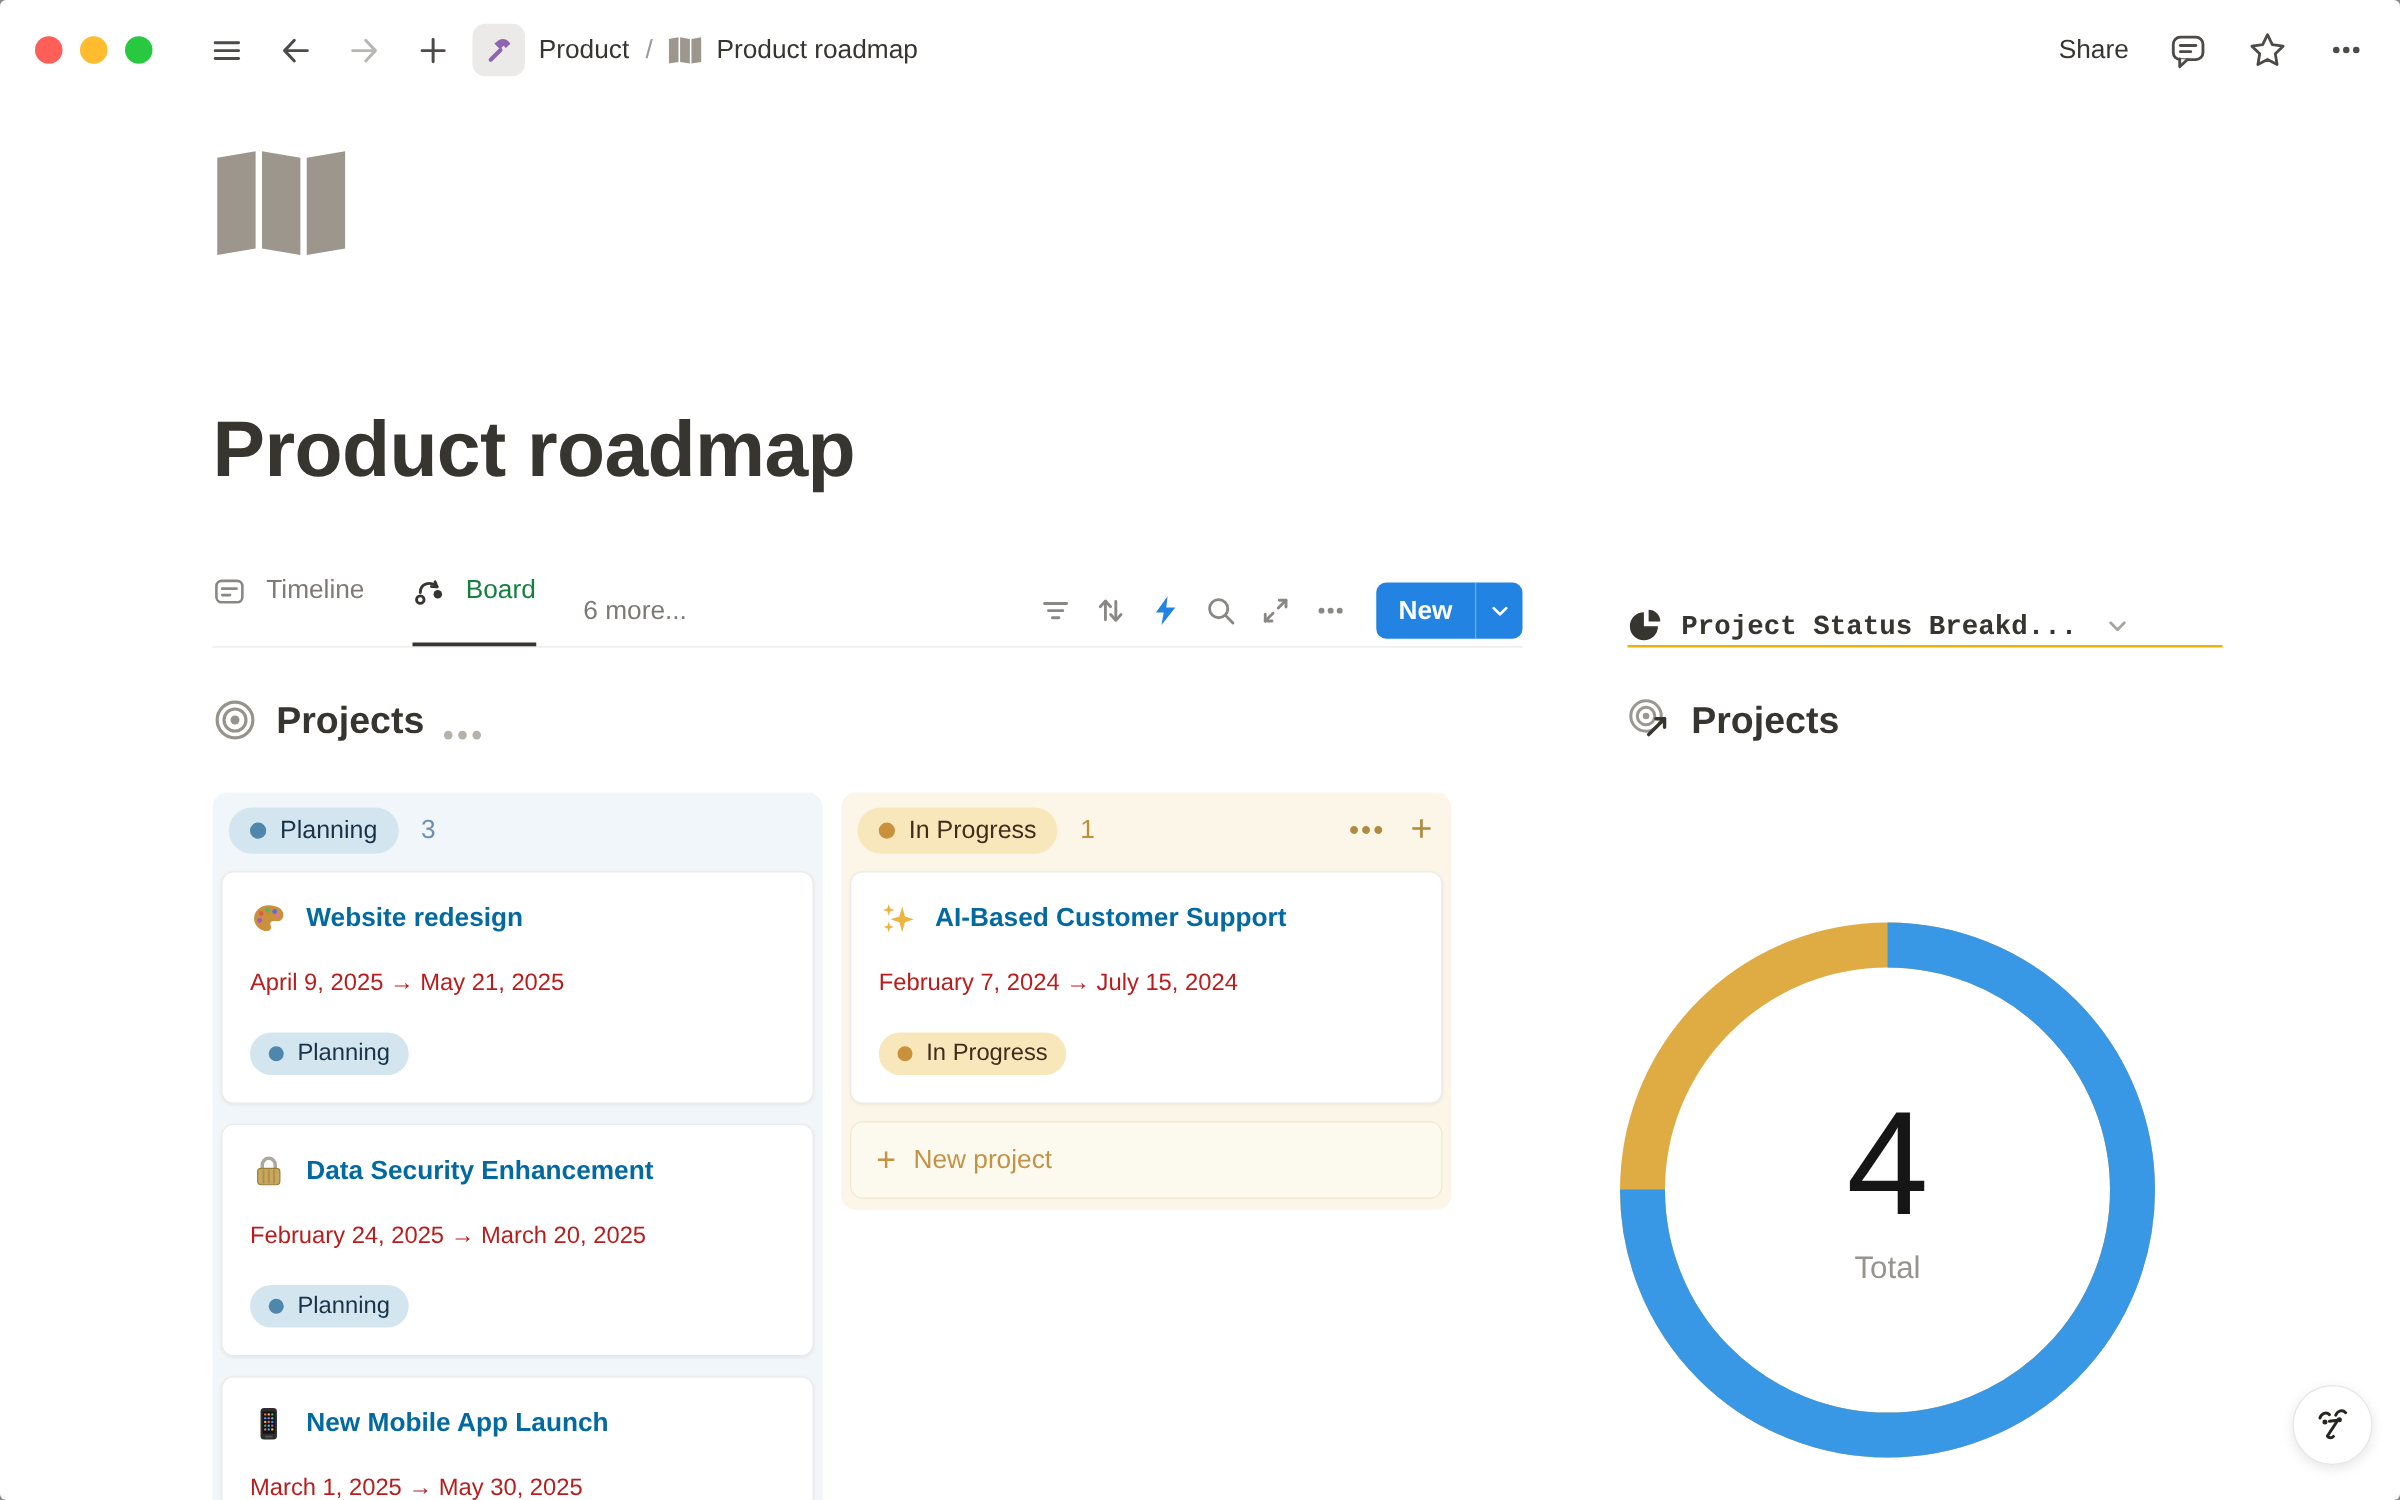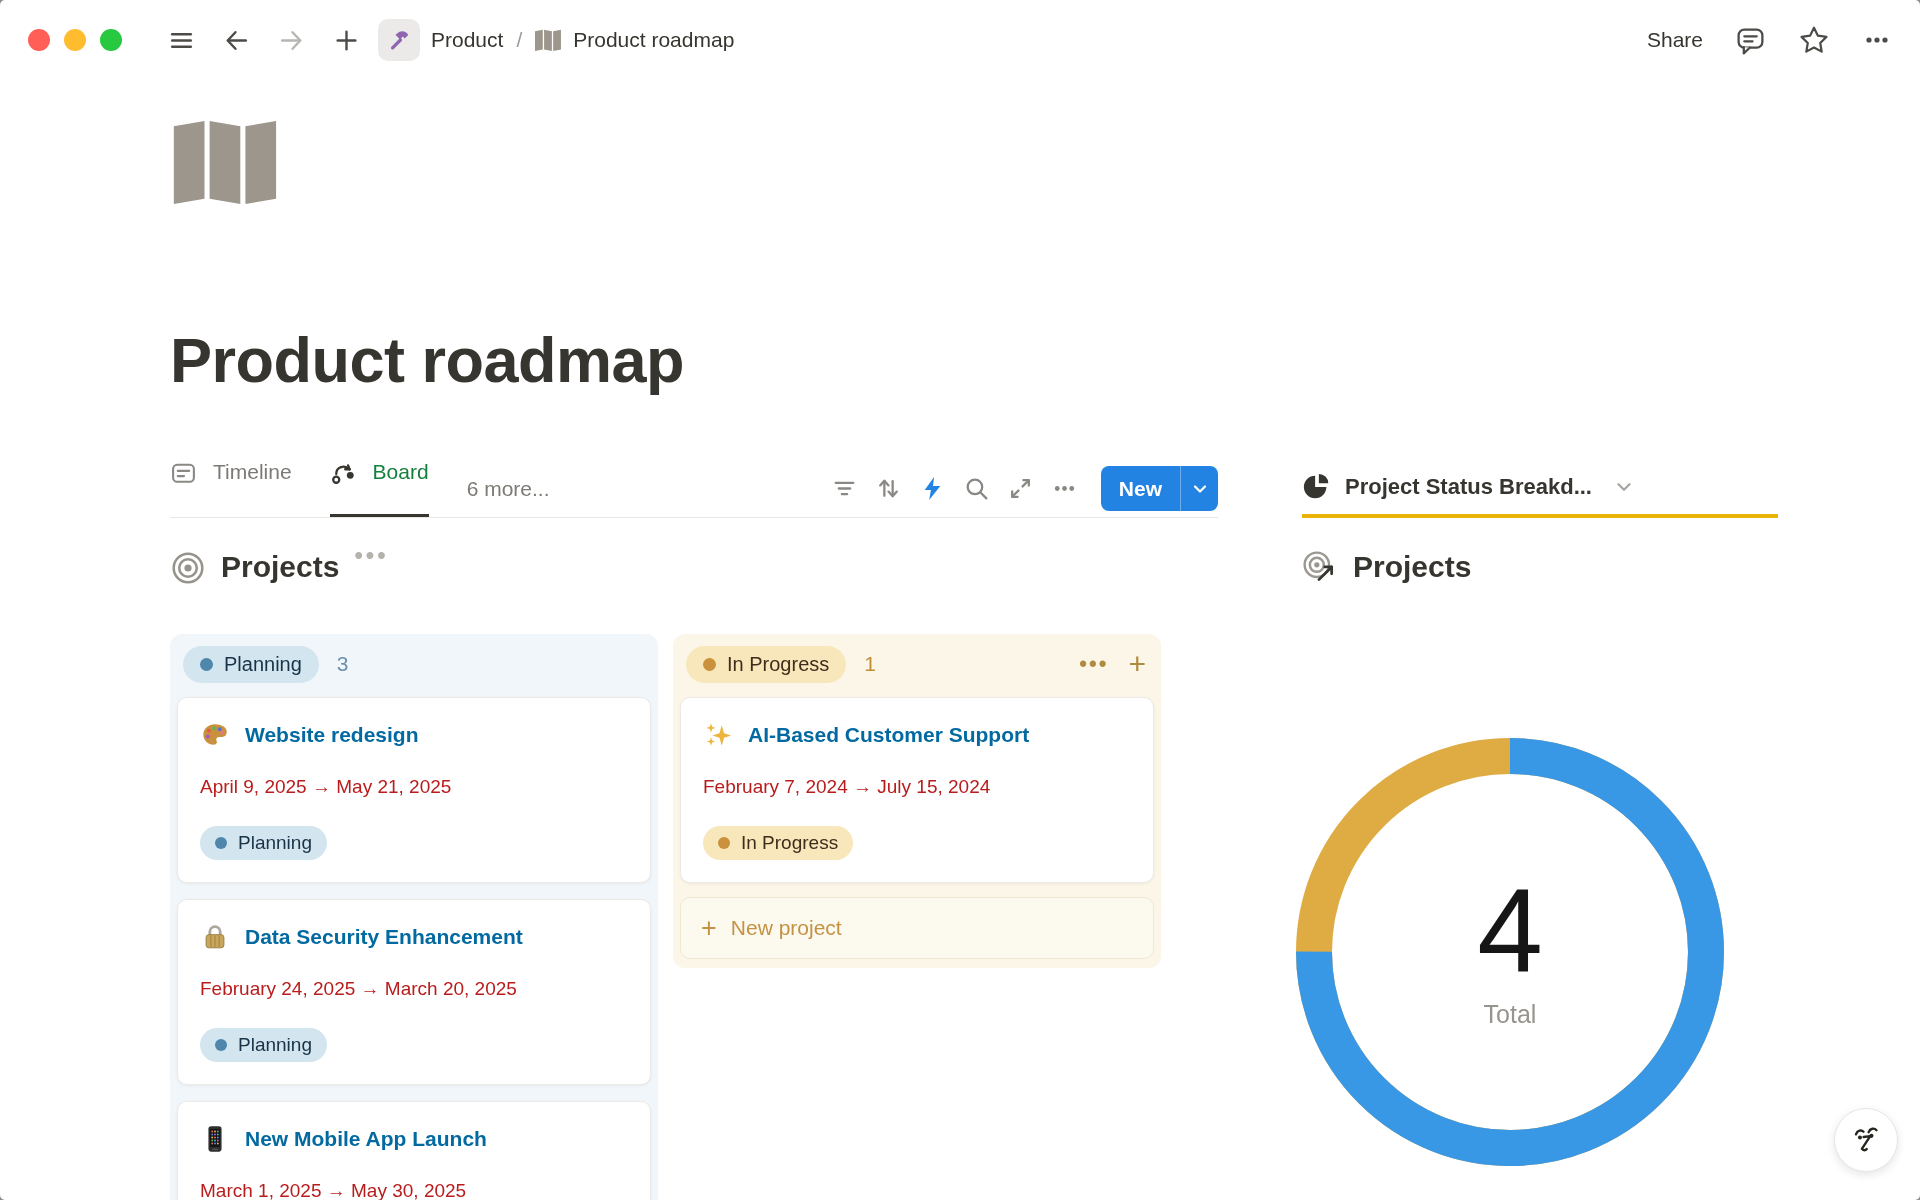--- a/index.html
+++ b/index.html
@@ -29,35 +29,35 @@
   .icon-btn { background:none; border:none; padding:0; cursor:pointer; display:flex; align-items:center; font:inherit; color:inherit; }
 
   
   .page-icon { margin:38px 0 0 172px; width:110px; height:90px; cursor:pointer; }
   h1.page-title { margin:116px 0 0 170px; font-size:63px; font-weight:700; letter-spacing:-0.5px; line-height:72px; color:#37352F; }
 
   
   .views-row { display:flex; margin-top:64px; padding-left:170px; }
   .left-views { width:1048px; height:58px; display:flex; align-items:center; border-bottom:1px solid #E9E7E4; }
   .views-gap { width:84px; }
-  .right-views { width:476px; height:58px; display:flex; align-items:center; gap:13px; border-bottom:4px solid #eab308; }
+  .right-views { width:476px; height:58px; display:flex; align-items:flex-end; gap:13px; border-bottom:2px solid #eab308;font-family:Liberation Mono, monospace; }
   .tab { display:flex; align-items:flex-start; gap:16px; height:100%; border-bottom:3px solid transparent; margin-right:38px; font-size:21px; color:#7D7A75; font-weight:500; cursor:pointer; }
   .tab.active { color:#15803d; font-weight:400; border-bottom-color:#37352F; }
   .tab-more { font-size:21px; color:#7D7A75; cursor:pointer; }
   .toolbar { margin-left:auto; display:flex; gap:17px; }
   .new-btn { display:flex; height:45px; border-radius:8px; background:#2383E2; color:#fff; overflow:hidden; cursor:pointer; margin-left:6px; }
   .new-label { padding:0 18px; line-height:45px; font-size:21px; font-weight:600; }
   .new-chevron { width:38px; border-left:1px solid rgba(255,255,255,.35); display:flex; align-items:center; justify-content:center; }
   .panel-tab { display:flex; align-items:center; gap:13px; font-size:22px; font-weight:700; color:#37352F; cursor:pointer; }
 
   
   .main-row { display:flex; padding-left:170px; }
   .board-area { width:1048px; }
   .chart-area { width:486px; margin-left:84px; }
-  .section-head { display:flex; align-items:flex-start; gap:15px; margin-top:32px; height:44px; }
+  .section-head { display:flex; align-items:flex-end; gap:15px; margin-top:32px; height:44px; }
   .section-title { font-size:30px; font-weight:700; color:#37352F; }
   .section-dots { color:#B5B1AB; letter-spacing:3px; font-size:24px; font-weight:700; cursor:pointer; line-height:10px; }
 
   .columns { display:flex; gap:15px; margin-top:40px; align-items:flex-start; }
   .column { width:488px; border-radius:12px; padding:7px; }
   .column.planning { background:#F1F6FA; height:620px; overflow:hidden; }
   .column.inprogress { background:#FBF6E8; padding-bottom:9px; }
   .col-head { display:flex; align-items:center; height:46px; padding:0 8px 0 6px; }
   .pill { display:inline-flex; align-items:center; gap:11px; height:37px; padding:0 17px; border-radius:19px; font-size:20px; font-weight:500; }
   .pill .dot { width:13px; height:13px; border-radius:50%; }

